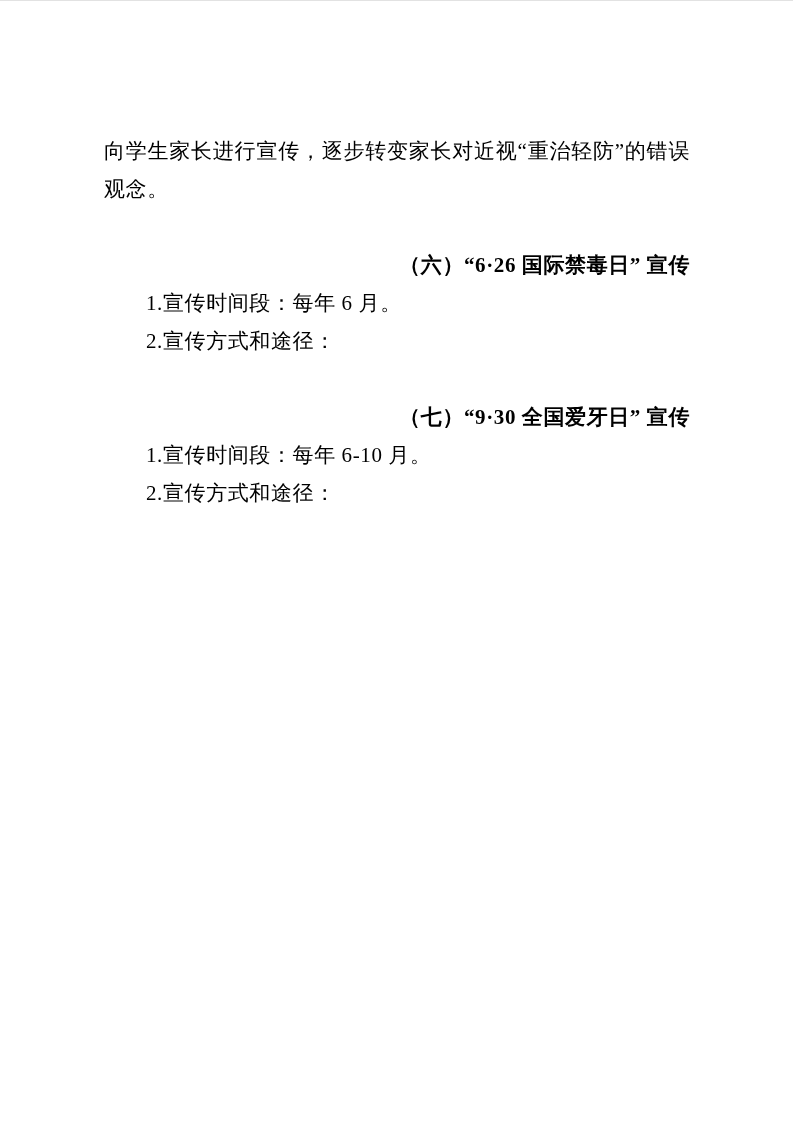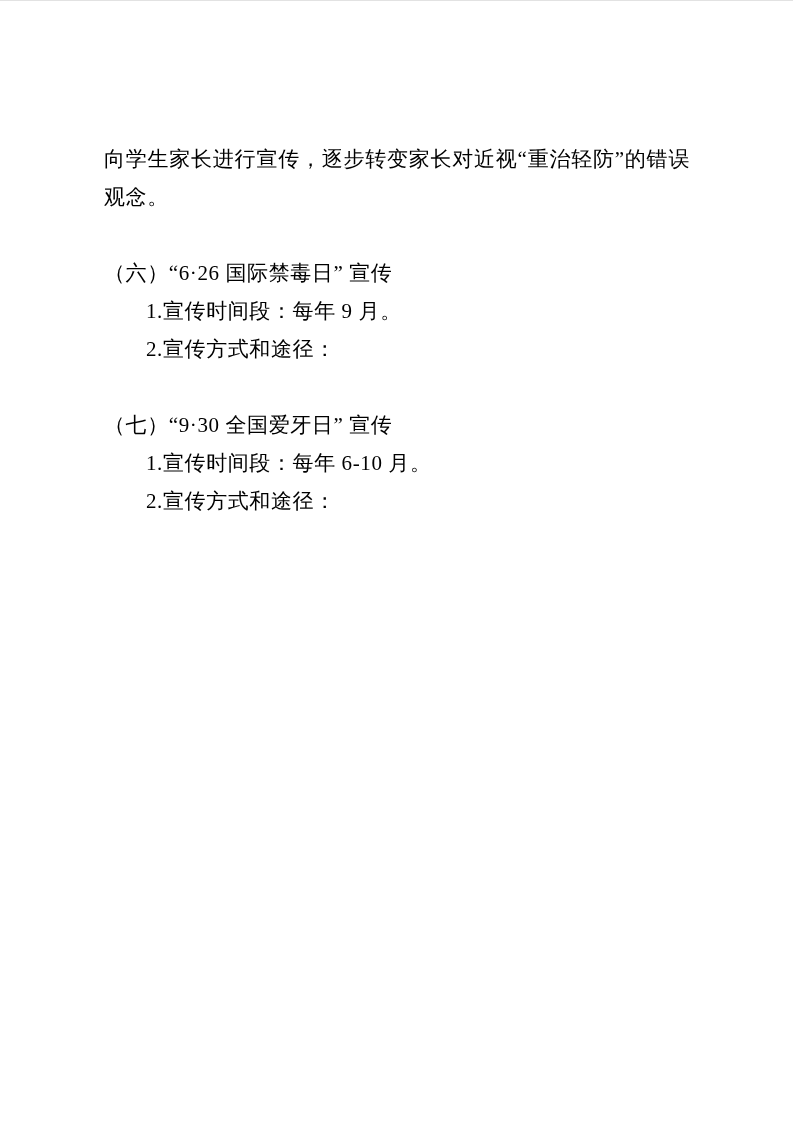--- a/index.html
+++ b/index.html
@@ -20,59 +20,59 @@
     position: absolute;
     top: 0;
     left: 0;
     width: 100%;
     height: 1px;
     background: #e2e2e2;
   }
   .content {
     position: absolute;
     left: 104px;
-    top: 140px;
+    top: 132px;
     width: 586px;
     font-size: 21px;
     line-height: 38px;
     letter-spacing: 0.6px;
     text-align: justify;
     text-justify: inter-ideograph;
   }
   .content p, .content h3 {
     margin: 0;
     padding: 0;
     font-size: 21px;
     line-height: 38px;
   }
   .para-indent {
     text-indent: 2em;
   }
   .no-indent {
     text-indent: 0;
   }
   .section-heading {
-    font-weight: normal;
+    font-weight: bold;
     margin-top: 38px !important;
-    text-align: left;
+    text-align: right;
   }
 </style>
 </head>
 <body>
 
 <div class="page">
   <div class="page-top-border"></div>
 
   <div class="content">
 
     <p class="no-indent">向学生家长进行宣传，逐步转变家长对近视“重治轻防”的错误观念。</p>
 
     <h3 class="section-heading">（六）“6·26 国际禁毒日” 宣传</h3>
 
-    <p class="para-indent">1.宣传时间段：每年 9 月。</p>
+    <p class="para-indent">1.宣传时间段：每年 6 月。</p>
 
     <p class="para-indent">2.宣传方式和途径：</p>
 
 
 
     <h3 class="section-heading">（七）“9·30 全国爱牙日” 宣传</h3>
 
     <p class="para-indent">1.宣传时间段：每年 6-10 月。</p>
 
     <p class="para-indent">2.宣传方式和途径：</p>

